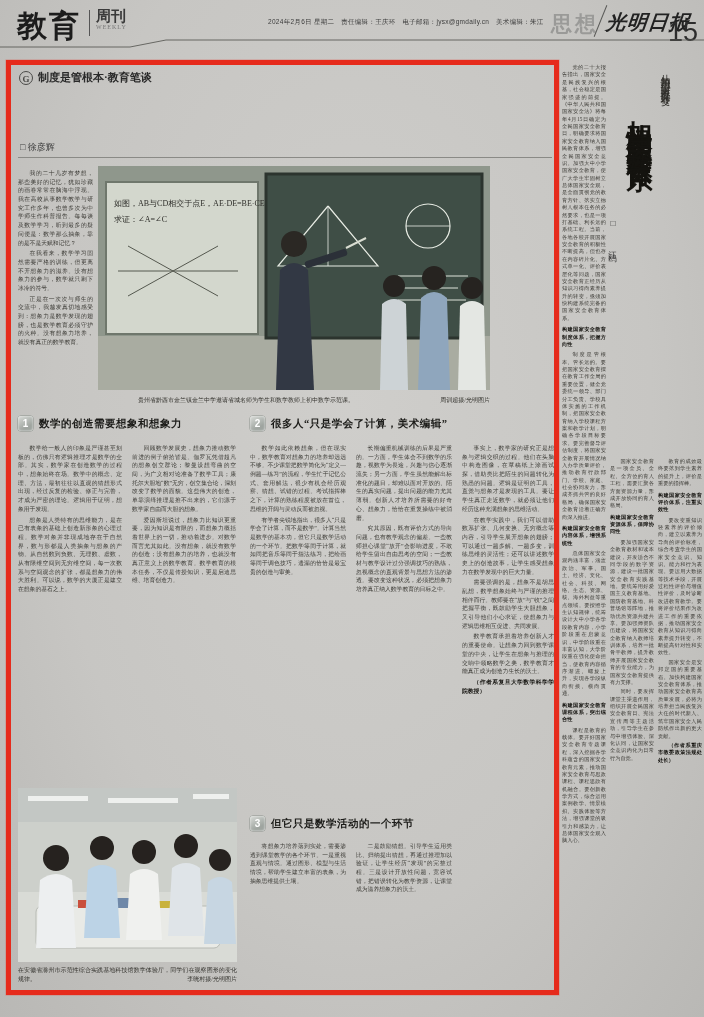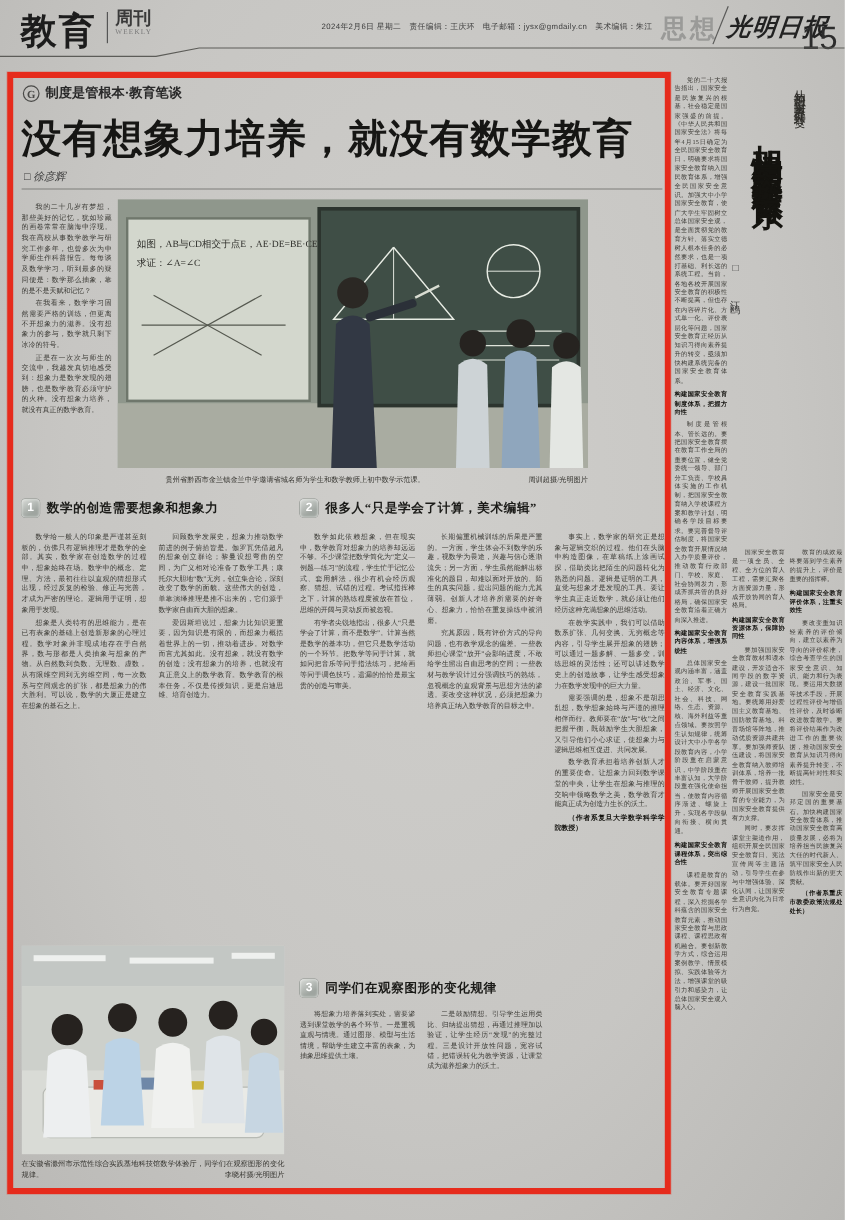--- a/index.html
+++ b/index.html
@@ -15,21 +15,21 @@
   .hdr-info{font-size:6.5px;color:#3c3c3c;letter-spacing:.3px;font-family:"Liberation Sans","DejaVu Sans",sans-serif;}
   .hdr-section{font-size:21px;font-weight:700;color:#9a9a98;letter-spacing:3px;}
   .hdr-slash{width:1px;height:34px;background:#5a5a58;transform:rotate(22deg);}
   .masthead{font-size:20px;font-weight:900;font-style:italic;color:#222;transform:skewX(-6deg);letter-spacing:1px;}
   .pagenum{font-size:27px;color:#2c2c2c;font-family:"Liberation Sans","DejaVu Sans",sans-serif;}
   
   .kicker{display:flex;align-items:center;gap:5px;font-size:11px;font-weight:700;color:#2a2a2a;}
   .glogo{width:14px;height:14px;border:1.6px solid #4a4a48;border-radius:50%;font-size:9px;line-height:14px;
     text-align:center;color:#4a4a48;font-weight:700;box-sizing:border-box;}
   .headline{font-size:33px;font-weight:900;color:#161614;letter-spacing:1px;white-space:nowrap;}
-  .byline{font-size:9px;font-style:italic;color:#3a3a3a;}
+  .byline{font-size:9px;color:#3a3a3a;}
   .rule{background:#8a8a86;height:1px;}
   .col{font-size:5.8px;line-height:1.5;text-align:justify;color:#3b3a35;}
   .col p{margin:0 0 2px;text-indent:2em;}
   .scol{font-size:5.2px;line-height:1.42;text-align:justify;color:#3b3a35;}
   .scol p{margin:0 0 2px;text-indent:2em;}
   .scol p.rh{font-weight:700;text-indent:0;color:#14130f;margin:4px 0 3px;}
   .sec-head{display:flex;align-items:center;gap:6px;}
   .badge{width:15px;height:15px;border-radius:3px;background:linear-gradient(150deg,#d9dcd8,#9fa5a0 70%);
     color:#fff;font-weight:700;font-size:10px;line-height:15px;text-align:center;
     box-shadow:0 0 0 .5px #8b918c, inset 0 0 2px #f2f3f1;font-family:"Liberation Sans",sans-serif;}
@@ -67,21 +67,20 @@
   <svg class="abs" style="left:0;top:36px;" width="704" height="14">
     <polyline points="0,11 130,11 166,4 704,4" fill="none" stroke="#5c5c58" stroke-width="0.9"></polyline>
   </svg>
 
   <div class="abs redbox" style="left:6px;top:60px;width:553px;height:935px;"></div>
 
   <div class="abs kicker" style="left:19px;top:70px;">
     <span class="glogo">G</span>
     <span>制度是管根本·教育笔谈</span>
   </div>
-  <div class="abs headline" style="left:18px;top:94px;">没有想象力培养，就没有数学教育</div>
   <div class="abs byline" style="left:20px;top:141px;">□ 徐彦辉</div>
   <div class="abs rule" style="left:18px;top:157px;width:534px;"></div>
 
   <div class="abs col" style="left:18px;top:169px;width:75px;height:222px;overflow:hidden;">
     <p>我的二十几岁有梦想，那些美好的记忆，犹如珍藏的画卷常常在脑海中浮现。我在高校从事数学教学与研究工作多年，也曾多次为中学师生作科普报告。每每谈及数学学习，听到最多的疑问便是：数学那么抽象，靠的是不是天赋和记忆？</p>
     <p>在我看来，数学学习固然需要严格的训练，但更离不开想象力的滋养。没有想象力的参与，数学就只剩下冰冷的符号。</p>
     <p>正是在一次次与师生的交流中，我越发真切地感受到：想象力是数学发现的翅膀，也是数学教育必须守护的火种。没有想象力培养，就没有真正的数学教育。</p>
   </div>
 
   <svg class="abs" style="left:98px;top:166px;" width="392" height="224" viewBox="0 0 392 224">
@@ -138,21 +137,21 @@
     <p>数学如此依赖想象，但在现实中，数学教育对想象力的培养却远远不够。不少课堂把数学简化为“定义—例题—练习”的流程，学生忙于记忆公式、套用解法，很少有机会经历观察、猜想、试错的过程。考试指挥棒之下，计算的熟练程度被放在首位，思维的开阔与灵动反而被忽视。</p>
     <p>有学者尖锐地指出，很多人“只是学会了计算，而不是数学”。计算当然是数学的基本功，但它只是数学活动的一个环节。把数学等同于计算，就如同把音乐等同于指法练习，把绘画等同于调色技巧，遗漏的恰恰是最宝贵的创造与审美。</p>
   </div>
   <div class="abs col" style="left:356px;top:444px;width:96px;height:366px;overflow:hidden;">
     <p>长期偏重机械训练的后果是严重的。一方面，学生体会不到数学的乐趣，视数学为畏途，兴趣与信心逐渐流失；另一方面，学生虽然能解出标准化的题目，却难以面对开放的、陌生的真实问题，提出问题的能力尤其薄弱。创新人才培养所需要的好奇心、想象力，恰恰在重复操练中被消磨。</p>
     <p>究其原因，既有评价方式的导向问题，也有教学观念的偏差。一些教师担心课堂“放开”会影响进度，不敢给学生留出自由思考的空间；一些教材与教学设计过分强调技巧的熟练，忽视概念的直观背景与思想方法的渗透。要改变这种状况，必须把想象力培养真正纳入数学教育的目标之中。</p>
   </div>
 
   <div class="abs sec-head" style="left:250px;top:816px;">
     <span class="badge">3</span>
-    <span class="sec-title">同学们在观察图形的变化规律</span>
+    <span class="sec-title">但它只是数学活动的一个环节</span>
   </div>
   <div class="abs col" style="left:250px;top:842px;width:96px;height:132px;overflow:hidden;">
     <p>将想象力培养落到实处，需要渗透到课堂教学的各个环节。一是重视直观与情境。通过图形、模型与生活情境，帮助学生建立丰富的表象，为抽象思维提供土壤。</p>
   </div>
   <div class="abs col" style="left:356px;top:842px;width:96px;height:132px;overflow:hidden;">
     <p>二是鼓励猜想。引导学生运用类比、归纳提出猜想，再通过推理加以验证，让学生经历“发现”的完整过程。三是设计开放性问题，宽容试错，把错误转化为教学资源，让课堂成为滋养想象力的沃土。</p>
   </div>
 
   <div class="abs col" style="left:462px;top:444px;width:92px;height:530px;overflow:hidden;">
     <p>事实上，数学家的研究正是想象与逻辑交织的过程。他们在头脑中构造图像，在草稿纸上涂画试探，借助类比把陌生的问题转化为熟悉的问题。逻辑是证明的工具，直觉与想象才是发现的工具。要让学生真正走近数学，就必须让他们经历这种充满想象的思维活动。</p>

